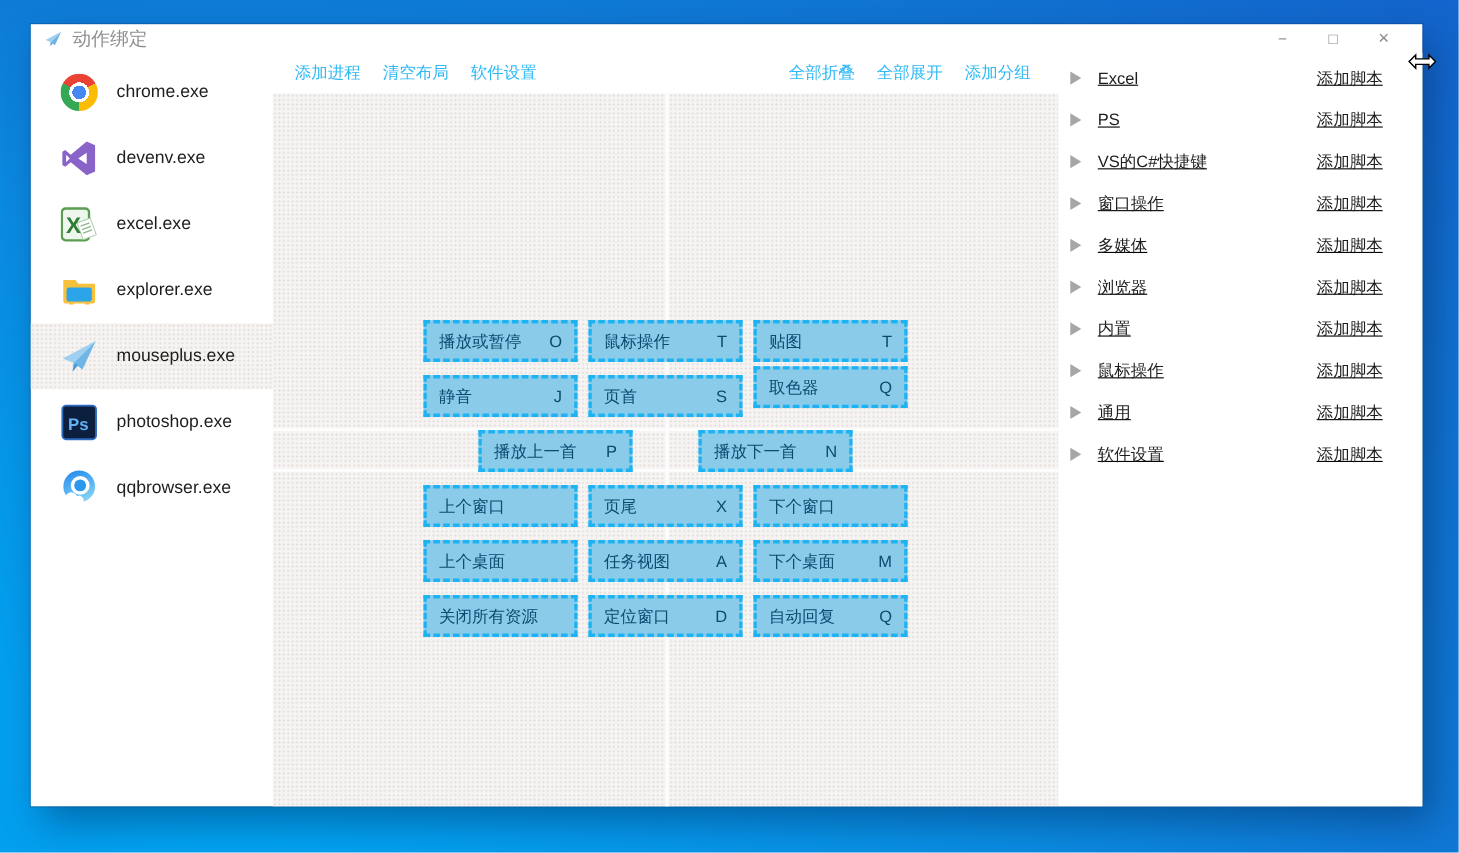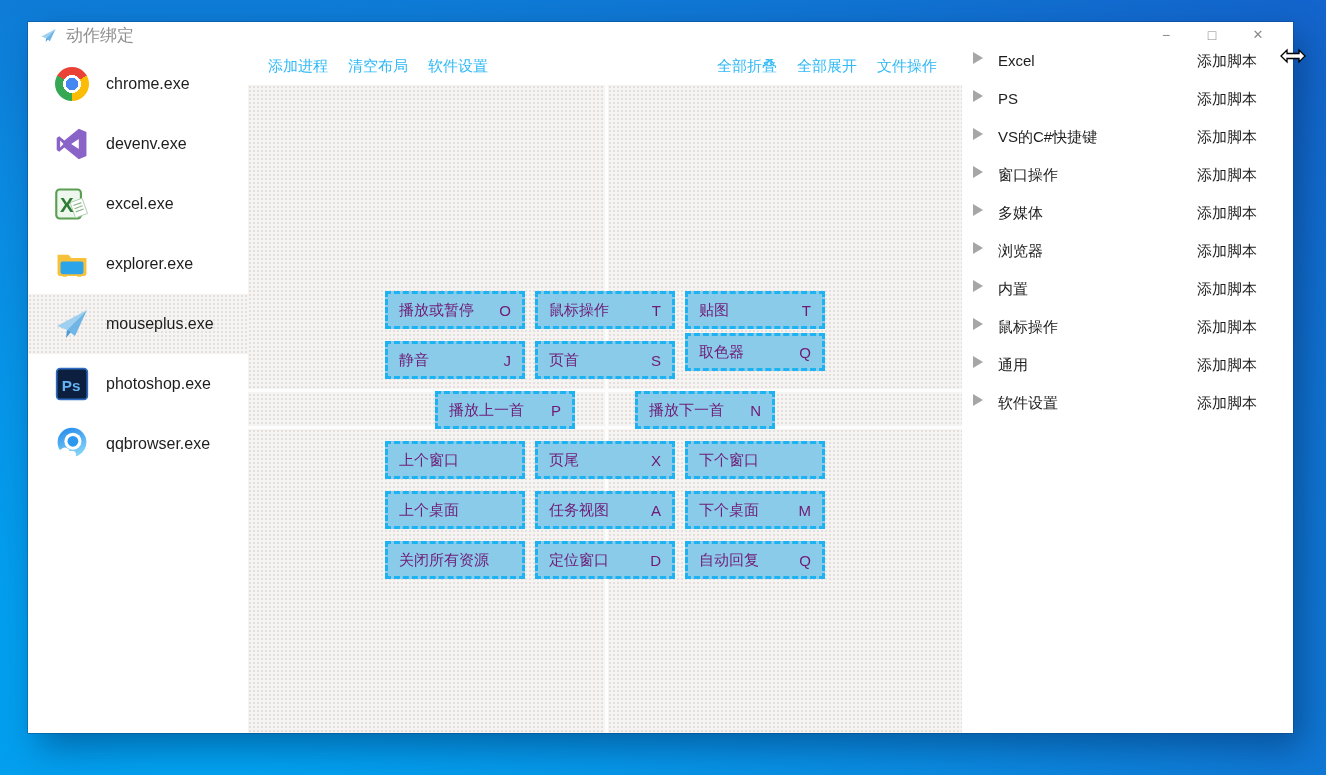--- a/index.html
+++ b/index.html
@@ -49,26 +49,26 @@
   .toolbar .tspacer { flex:1; }
   .toolbar .right-group .tlink:last-child { margin-right:0; }
   .right-group { display:flex; }
   .canvas { position:relative; flex:1; }
   .divider-v { position:absolute; left:357px; top:0; width:3px; height:100%; background:#fdfdfd; }
   .divider-h { position:absolute; left:0; width:100%; height:3px; background:#fdfdfd; }
   .kbtn {
     position:absolute; width:140px; height:38px;
     background:#8acbea; border:3px dashed #1db3f2;
     display:flex; align-items:center; justify-content:space-between;
-    padding:0 11px; color:#701a75; font-size:15px; cursor:pointer; white-space:nowrap;
+    padding:0 11px; color:#0c4a6e; font-size:15px; cursor:pointer; white-space:nowrap;
   }
   .kbtn .key { font-size:15px; }
   
   .group-panel { flex:1; padding-top:4px; background:#fff; }
-  .group-row { height:38px; display:flex; align-items:flex-start; padding-left:11px; }
+  .group-row { height:38px; display:flex; align-items:center; padding-left:11px;text-decoration:underline; }
   .tri { width:0; height:0; border-left:10px solid #a6a6a6; border-top:6px solid rgba(0,0,0,0); border-bottom:6px solid rgba(0,0,0,0); flex:0 0 auto; }
   .group-row .glabel { font-size:15px; color:#1d1d1d; margin-left:15px; }
   .group-row .gspacer { flex:1; }
   .group-row .add-script { font-size:15px; color:#1d1d1d; margin-right:36px; cursor:pointer; }
   
   .resize-cursor { position:absolute; left:1280px; top:47px; z-index:50; }
 </style>
 </head>
 <body>
 
@@ -180,21 +180,21 @@
 
     <div class="center-col">
       <div class="toolbar">
         <span class="tlink">添加进程</span>
         <span class="tlink">清空布局</span>
         <span class="tlink">软件设置</span>
         <span class="tspacer"></span>
         <span class="right-group">
           <span class="tlink">全部折叠</span>
           <span class="tlink">全部展开</span>
-          <span class="tlink">文件操作</span>
+          <span class="tlink">添加分组</span>
         </span>
       </div>
 
       <div class="canvas stipple">
         <div class="divider-v"></div>
         <div class="divider-h" style="top:304px"></div>
         <div class="divider-h" style="top:341px"></div>
 
         <div class="kbtn" style="left:137px;top:206px">
             <span>播放或暂停</span>

